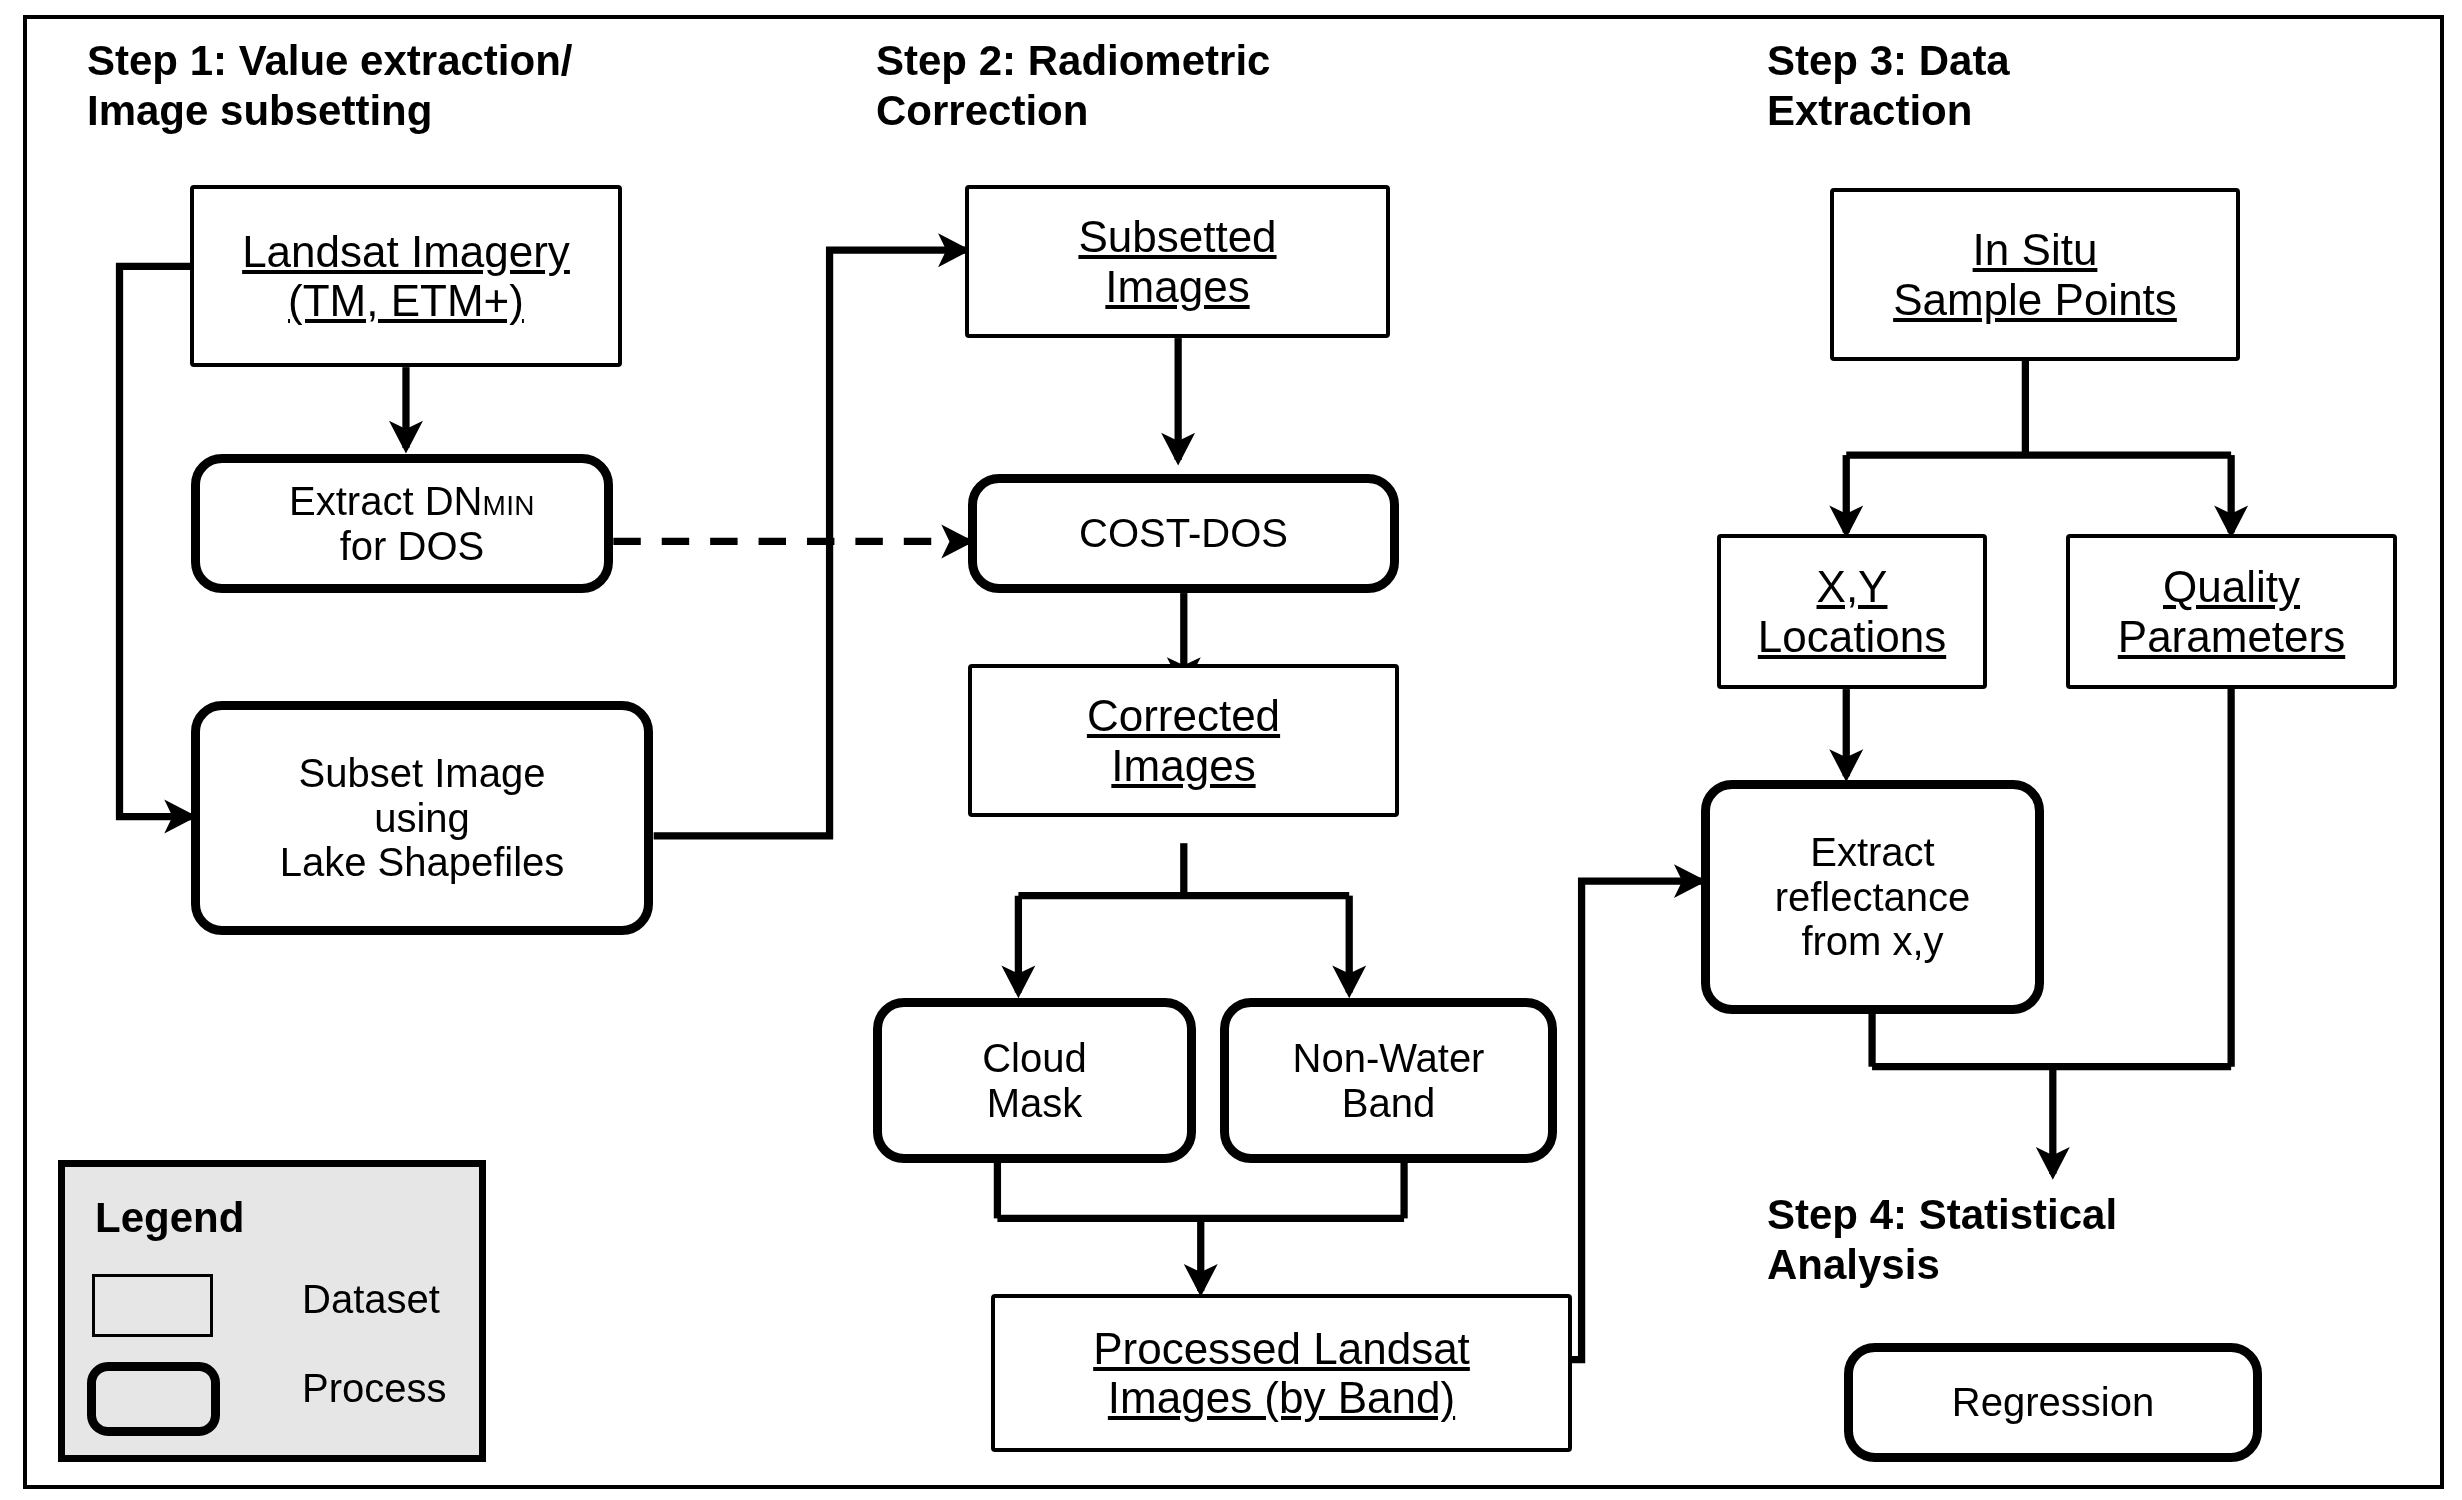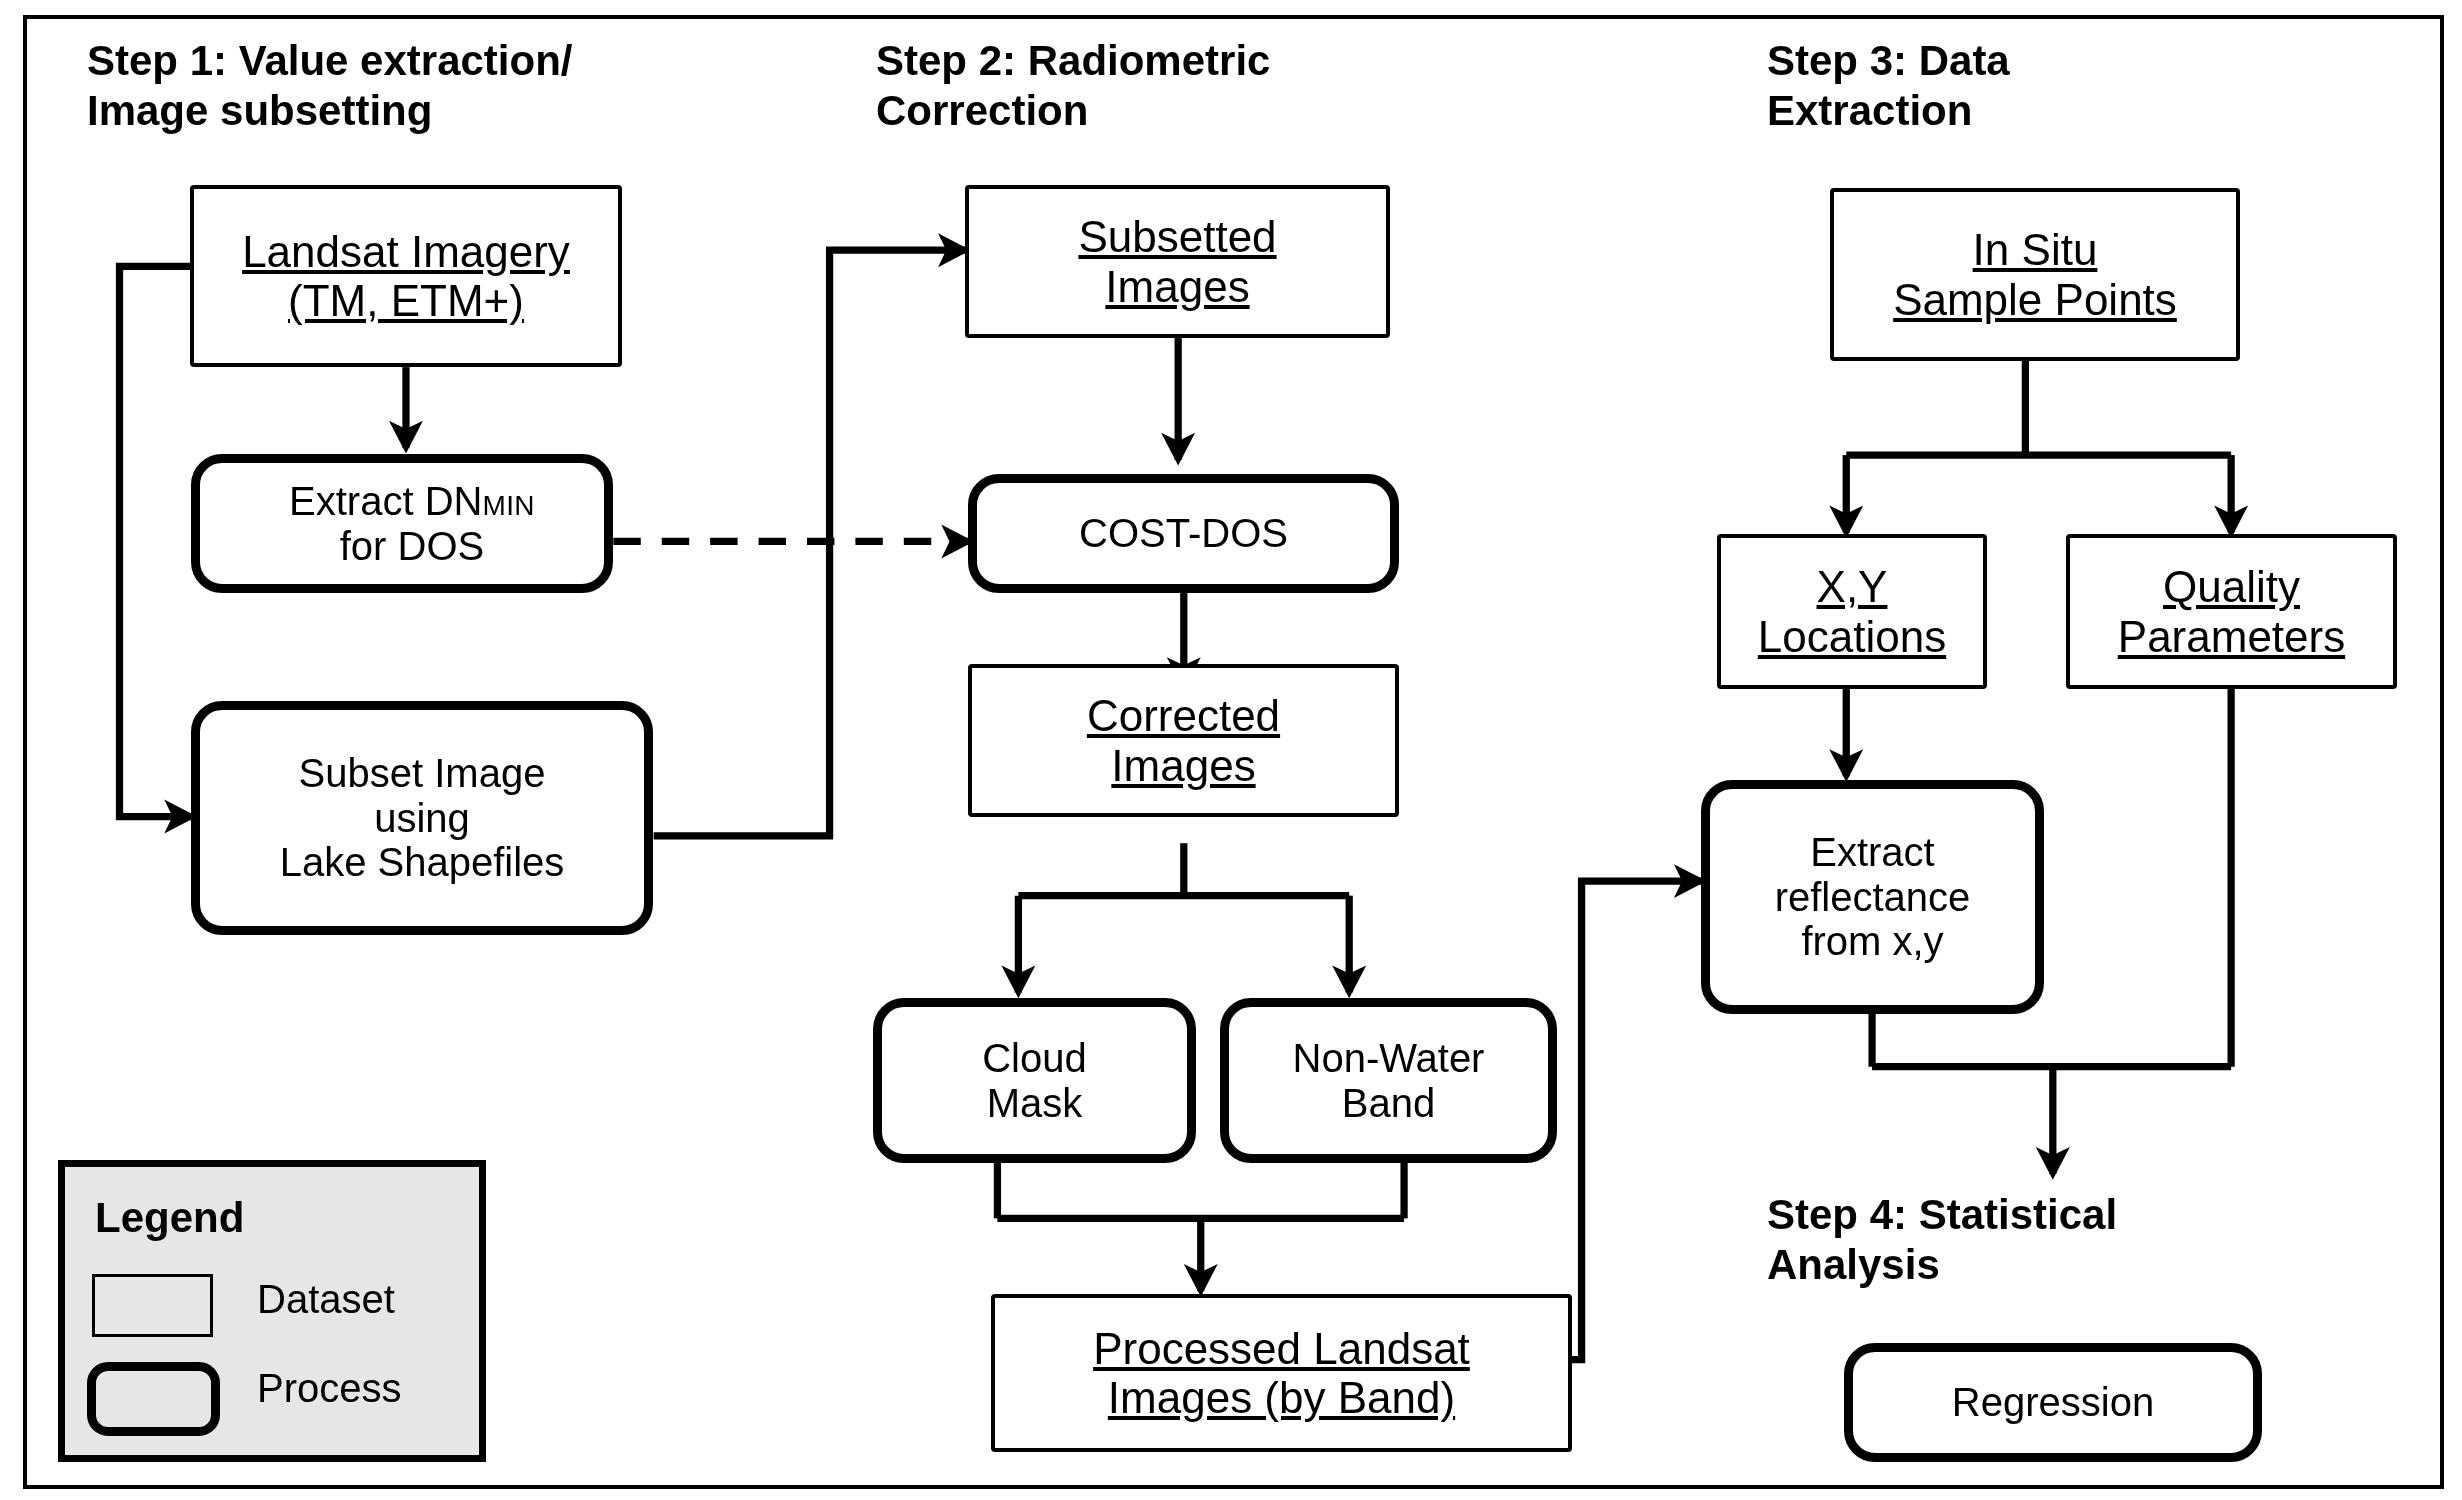--- a/index.html
+++ b/index.html
@@ -76,20 +76,21 @@
     position: absolute;
     box-sizing: border-box;
     background: #e6e6e6;
     border: 9px solid #000000;
     border-radius: 21px;
   }
   .legend-label {
     position: absolute;
     font-size: 40px;
     color: #000000;
+    margin-left: 45px;
   }
   .outer-frame {
     position: absolute;
     box-sizing: border-box;
     border: 4.8px solid #000000;
     left: 22.6px;
     top: 14.5px;
     width: 2421px;
     height: 1474px;
     pointer-events: none;

